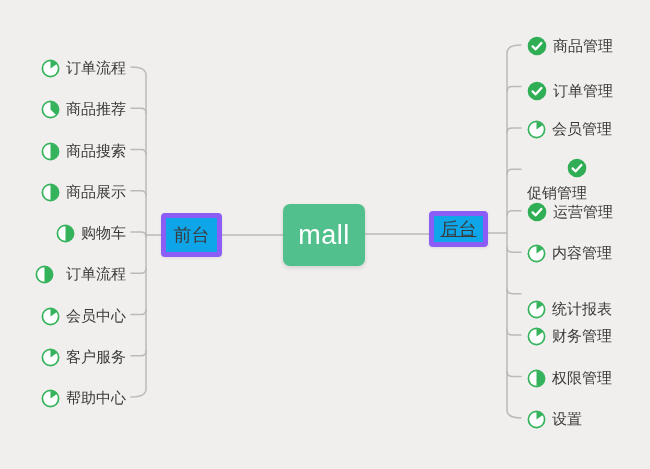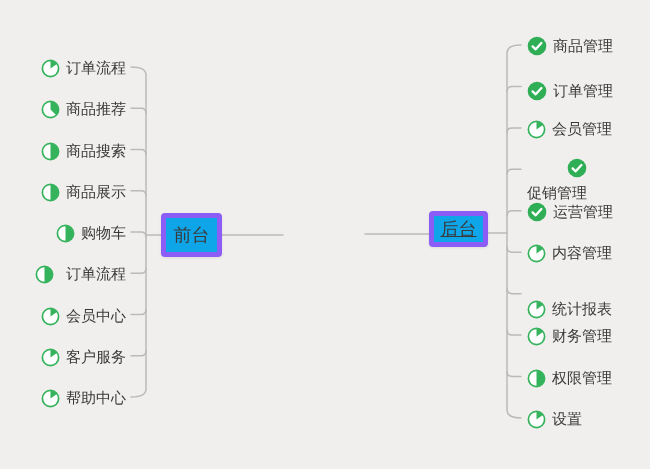--- a/index.html
+++ b/index.html
@@ -181,17 +181,20 @@
           <path d="M 9.5 9.5 L 9.5 1.6500000000000004 A 7.85 7.85 0 0 1 15.85 4.89 Z" fill="#35b35c"></path>
         </svg>
         <span>设置</span>
       </div>
     </div>
 
   <div id="node-front" class="nodebox parent">
     <span>前台</span>
   </div>
 
+  <div id="node-mall" class="nodebox root" style="background: rgb(82, 192, 140); color: rgb(255, 255, 255);">
+    <span>mall</span>
+  </div>
 
   <div id="node-back" class="nodebox parent">
     <span>后台</span>
   </div>
 </div>
 
 </body></html>

